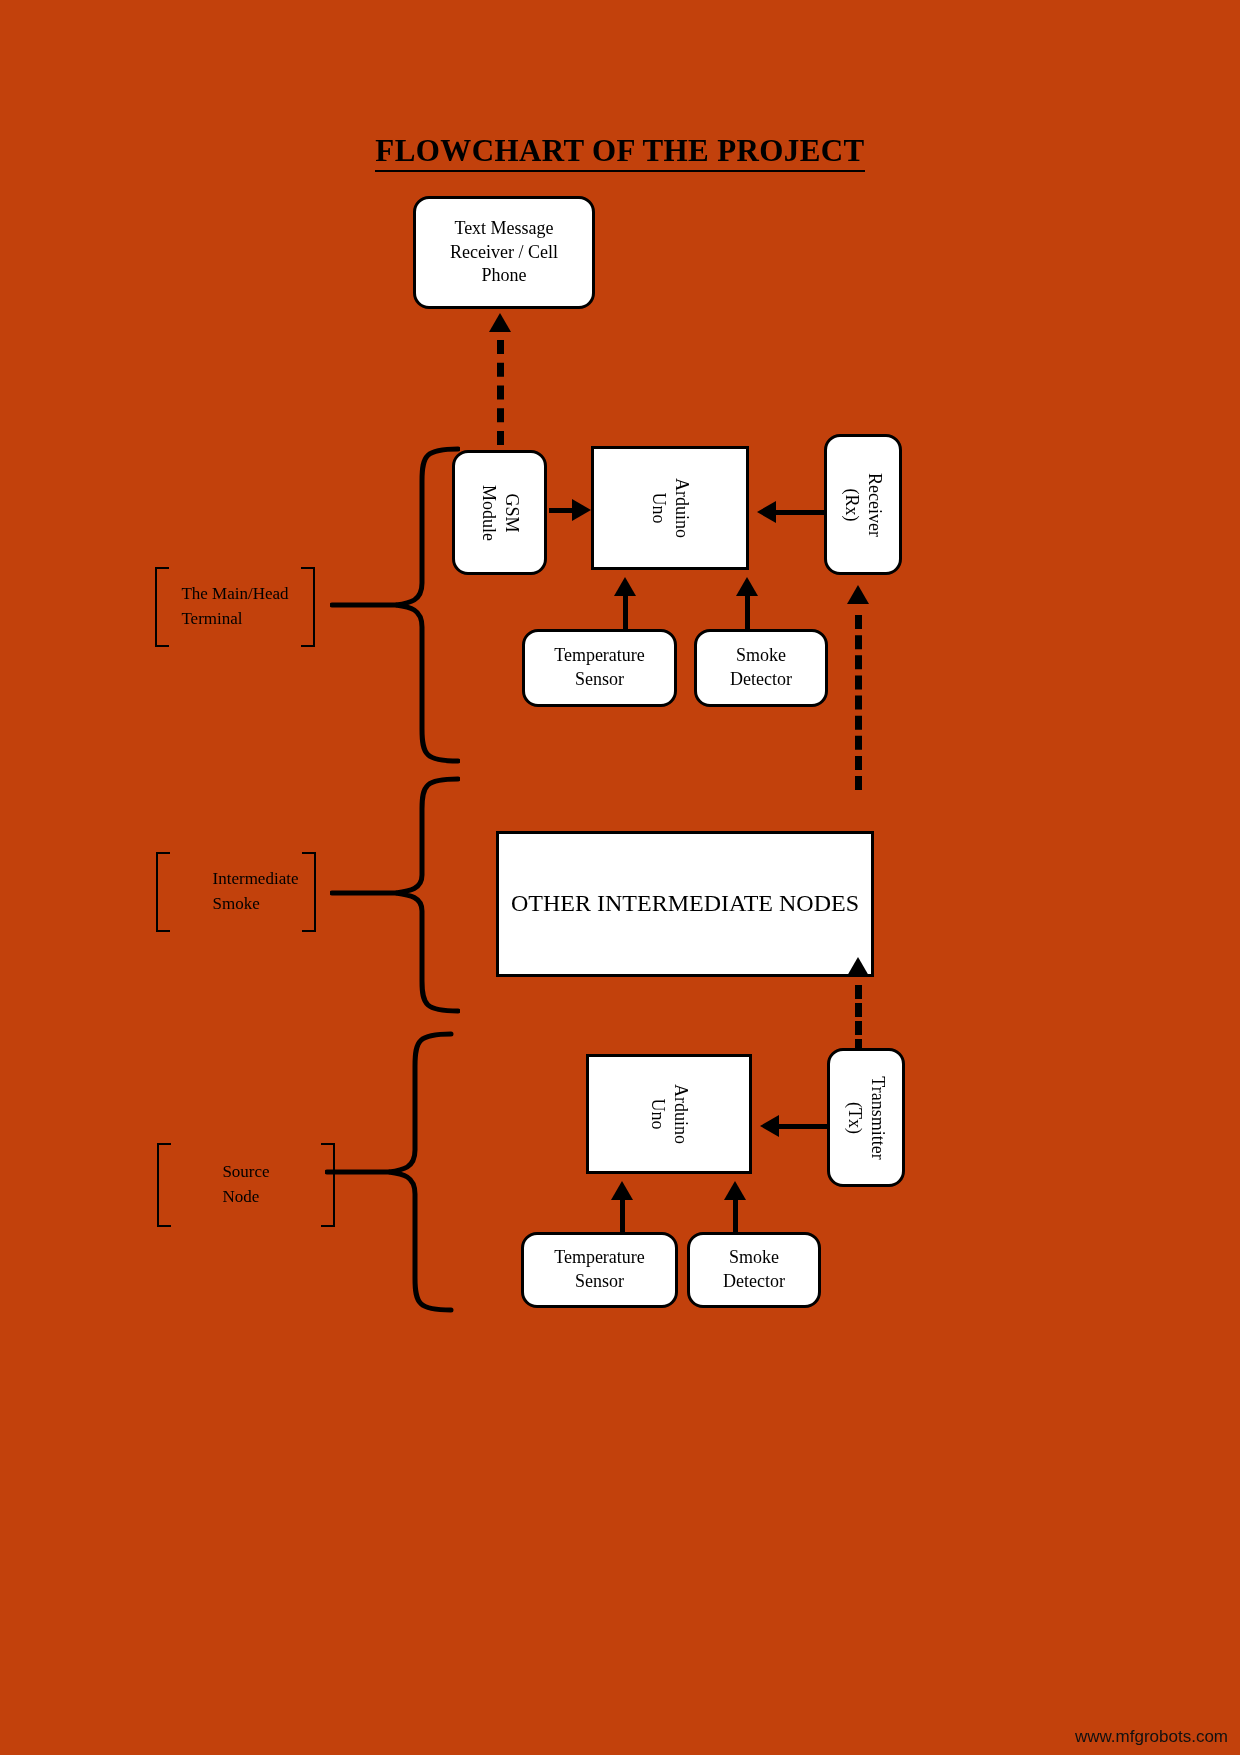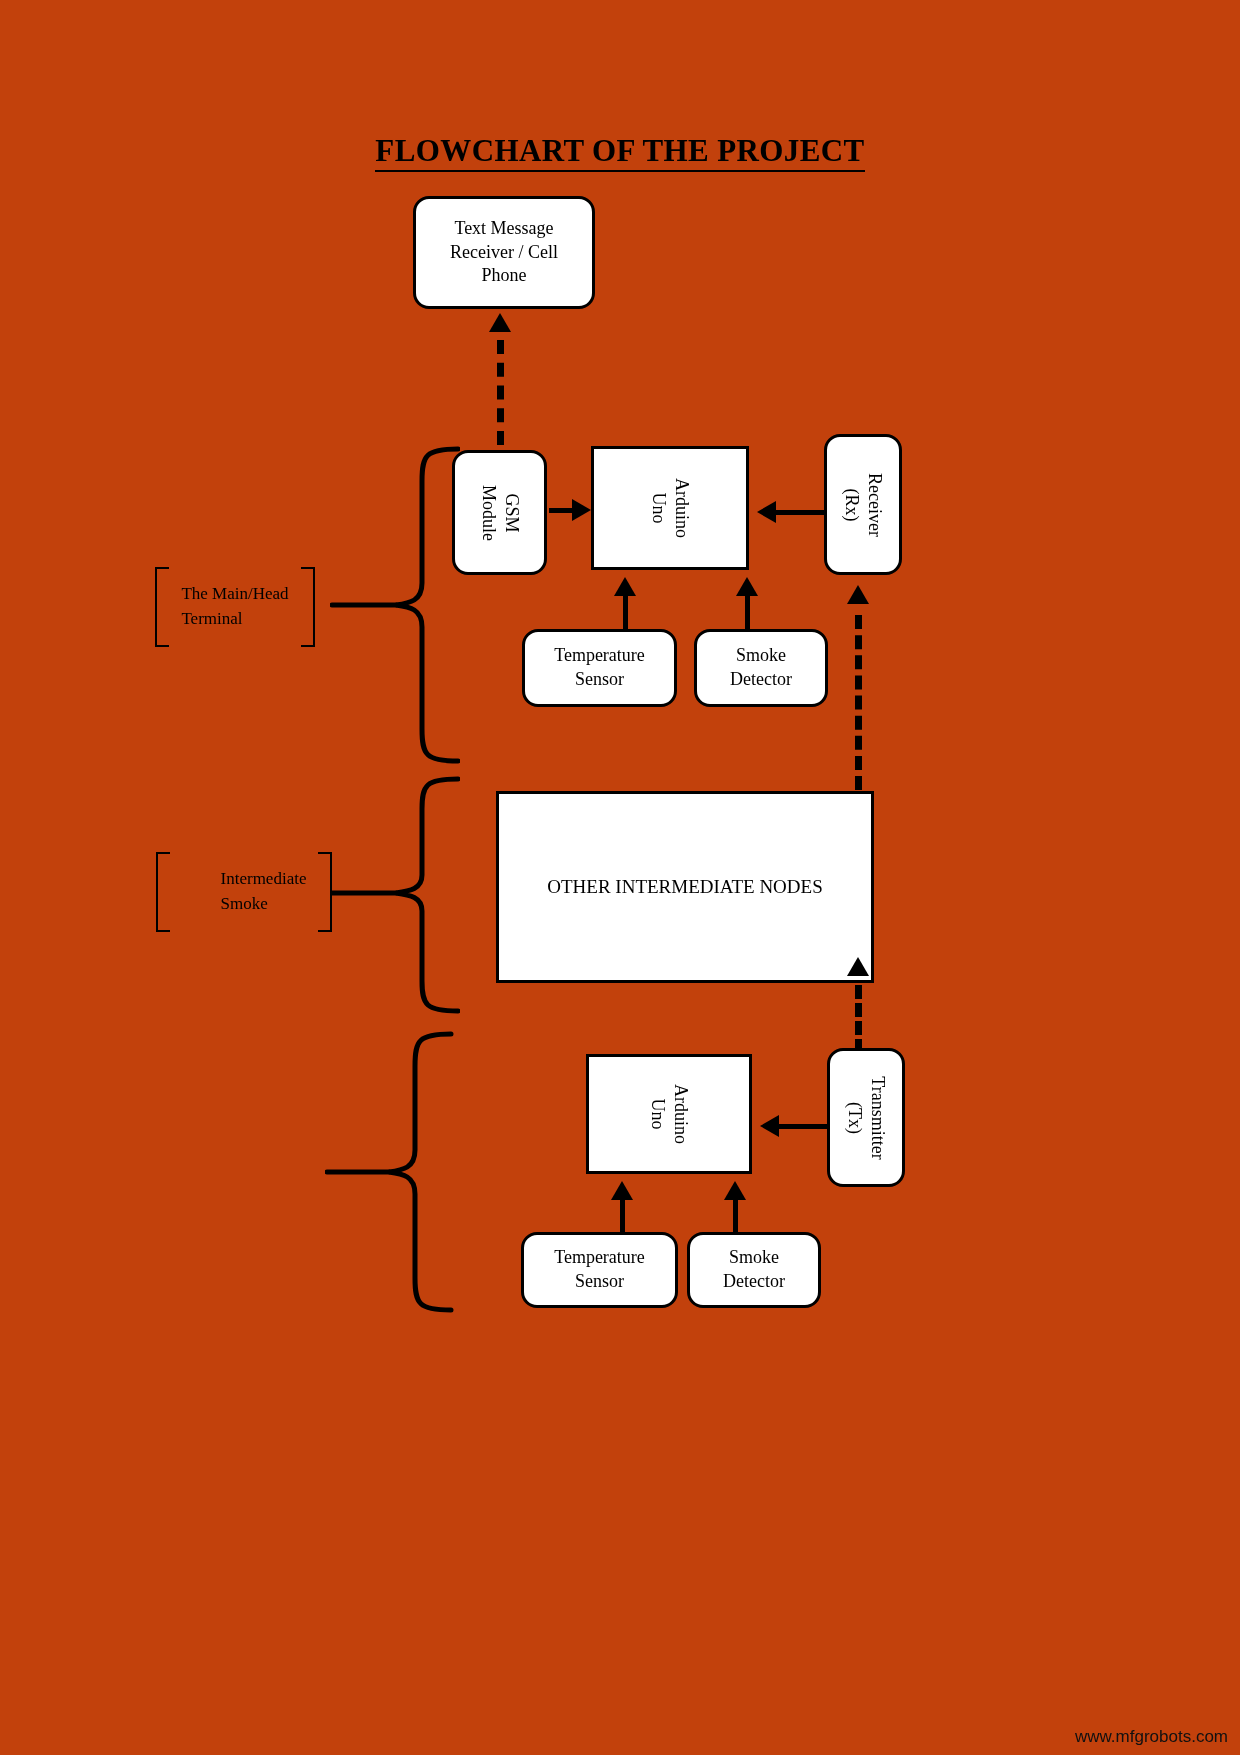--- a/index.html
+++ b/index.html
@@ -223,21 +223,21 @@
   <div class="box round" style="left:694px; top:629px; width:134px; height:78px;">
     <div>
       <span class="lbl">Smoke</span>
       <span class="lbl">Detector</span>
     </div>
   </div>
 
   <div class="dashed-v" style="left:855px; top:615px; height:175px;"></div>
   <div class="head-up" style="left:847px; top:585px;"></div>
 
-  <div class="box sharp" style="left:496px; top:791px; width:378px; height:192px; font-size:19px;">
+  <div class="box sharp" style="left:496px; top:831px; width:378px; height:146px; font-size:24px;">
     <span class="lbl">OTHER INTERMEDIATE NODES</span>
   </div>
 
   <div class="dashed-v" style="left:855px; top:985px; height:68px;"></div>
   <div class="head-up" style="left:847px; top:957px;"></div>
 
   <div class="vert sharp" style="left:586px; top:1054px; width:166px; height:120px;">
     <div class="vtext">
       <span>Arduino</span><br>
       <span>Uno</span>
@@ -294,25 +294,33 @@
 
   <div class="blabel" style="left:155px; top:567px; width:160px; height:80px;">
     <span class="cap-r-top"></span>
       <span class="cap-r-bot"></span>
     <div>
       <span class="lbl">The Main/Head</span><br>
       <span class="lbl">Terminal</span>
     </div>
   </div>
 
-  <div class="blabel" style="left:156px; top:852px; width:176px; height:80px;padding-left:39px;">
+  <div class="blabel" style="left:156px; top:852px; width:160px; height:80px;padding-left:39px;">
     <span class="cap-r-top"></span>
       <span class="cap-r-bot"></span>
     <div>
       <span class="lbl">Intermediate</span><br>
       <span class="lbl">Smoke</span>
     </div>
   </div>
 
+  <div class="blabel" style="left:157px; top:1143px; width:178px; height:84px;">
+    <span class="cap-r-top"></span>
+      <span class="cap-r-bot"></span>
+    <div>
+      <span class="lbl">Source</span><br>
+      <span class="lbl">Node</span>
+    </div>
+  </div>
 
   <div id="watermark">www.mfgrobots.com</div>
 
 </div>
 
 </body></html>

